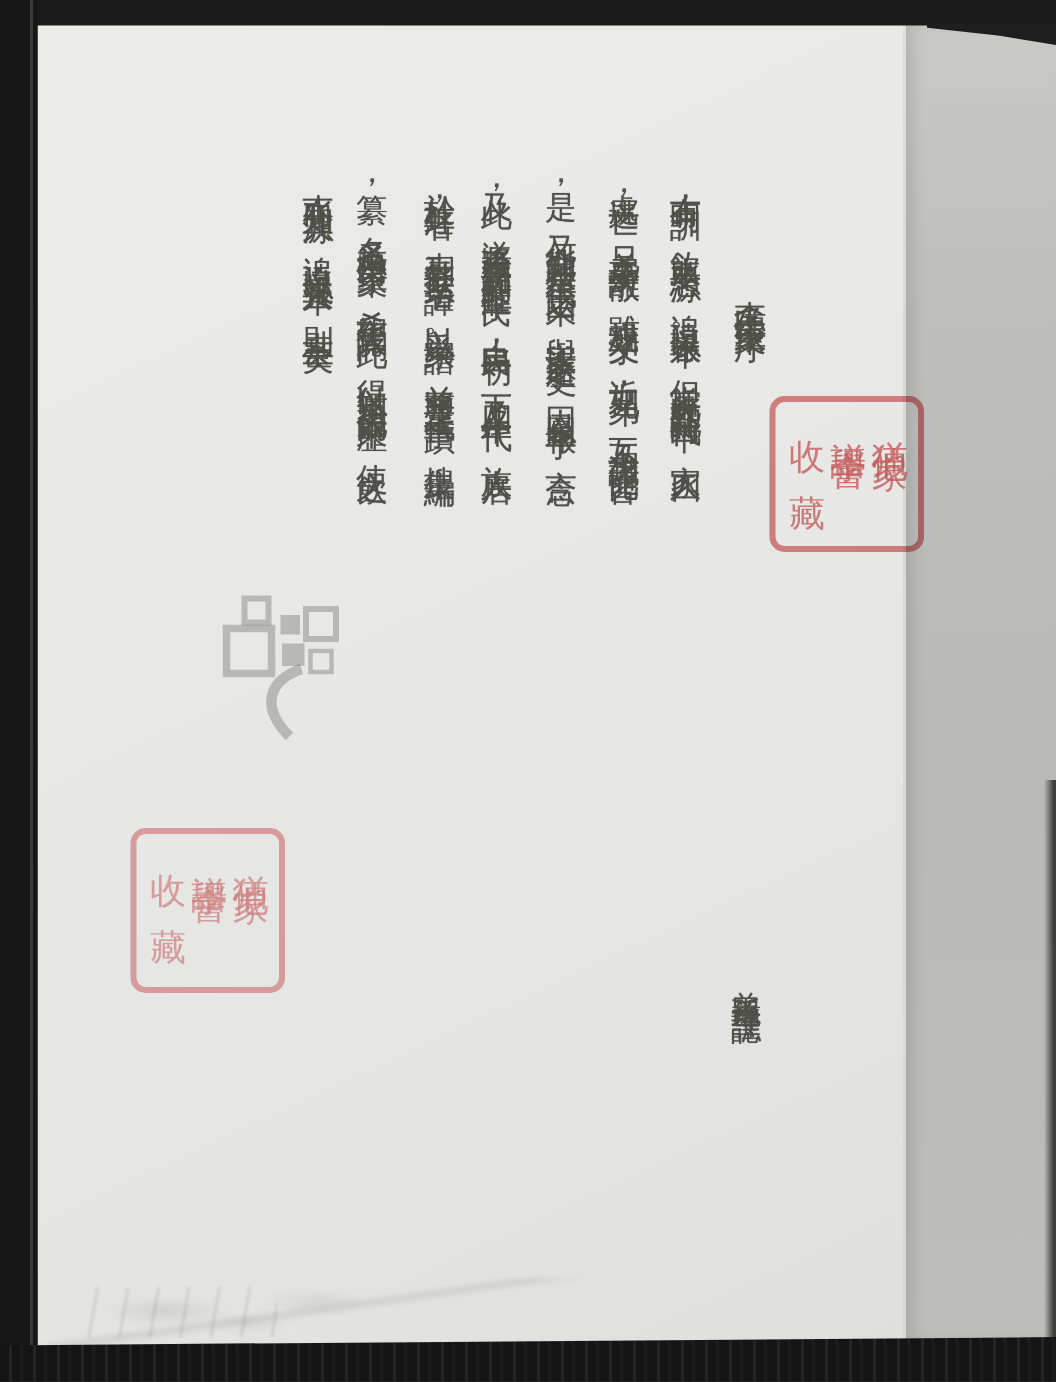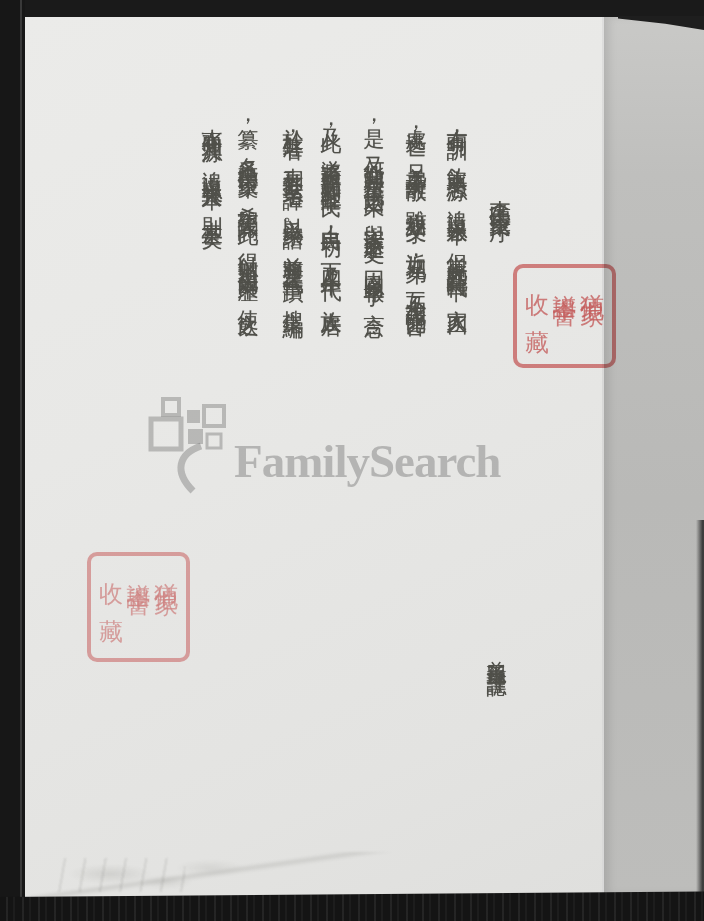--- a/index.html
+++ b/index.html
@@ -130,21 +130,20 @@
         <rect x="56" y="12" width="20" height="20" stroke-width="4"></rect>
         <rect x="3" y="25" width="30" height="30" stroke-width="5"></rect>
         <rect x="59" y="40" width="14" height="14" stroke-width="3"></rect>
         <path d="M 53,52 C 30,60 26,78 45,97" stroke-width="7"></path>
       </g>
       <g fill="rgba(104,104,104,.38)">
         <rect x="39" y="16" width="13" height="13"></rect>
         <rect x="40" y="35" width="15" height="15"></rect>
       </g>
     </svg>
-    <div class="wm-text">FamilySearch</div>
   </div>
 
   <div class="smudge1"></div>
   <div class="smudge2"></div>
 
   <div class="film-top"></div>
   <div class="film-wedge"></div>
   <div class="film-left"></div>
   <div class="film-bottom"></div>
 

